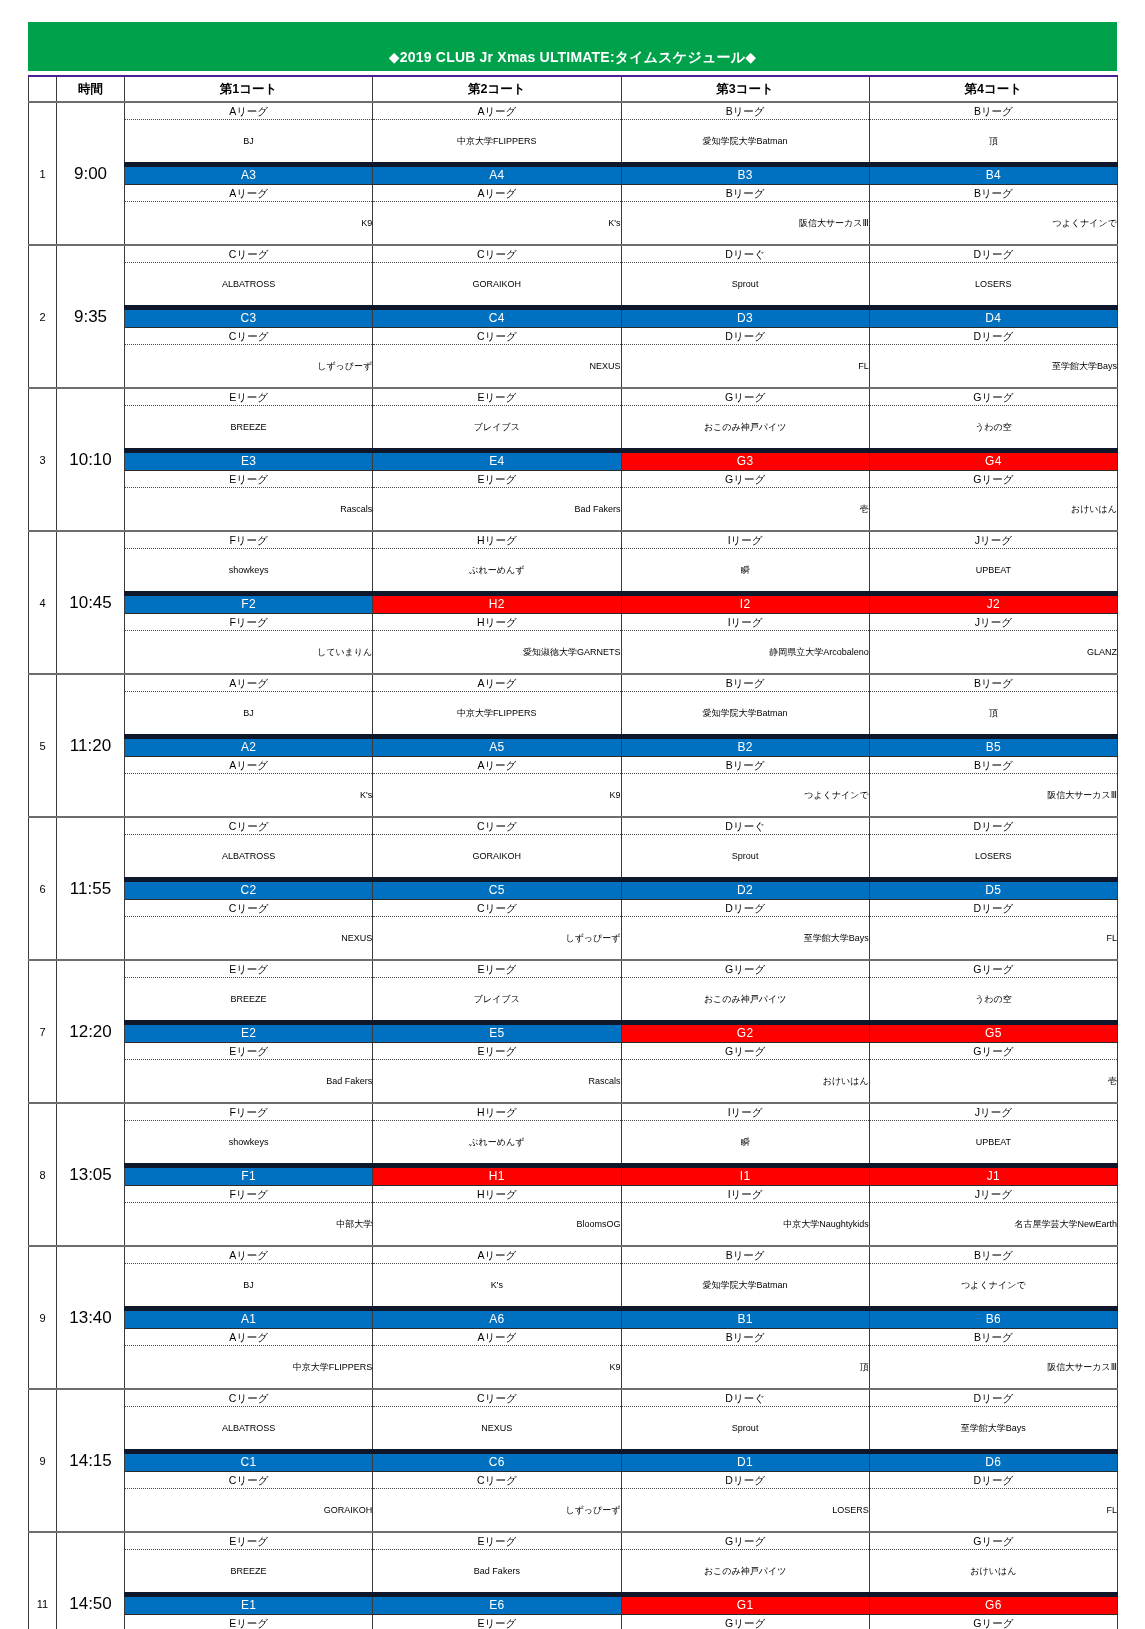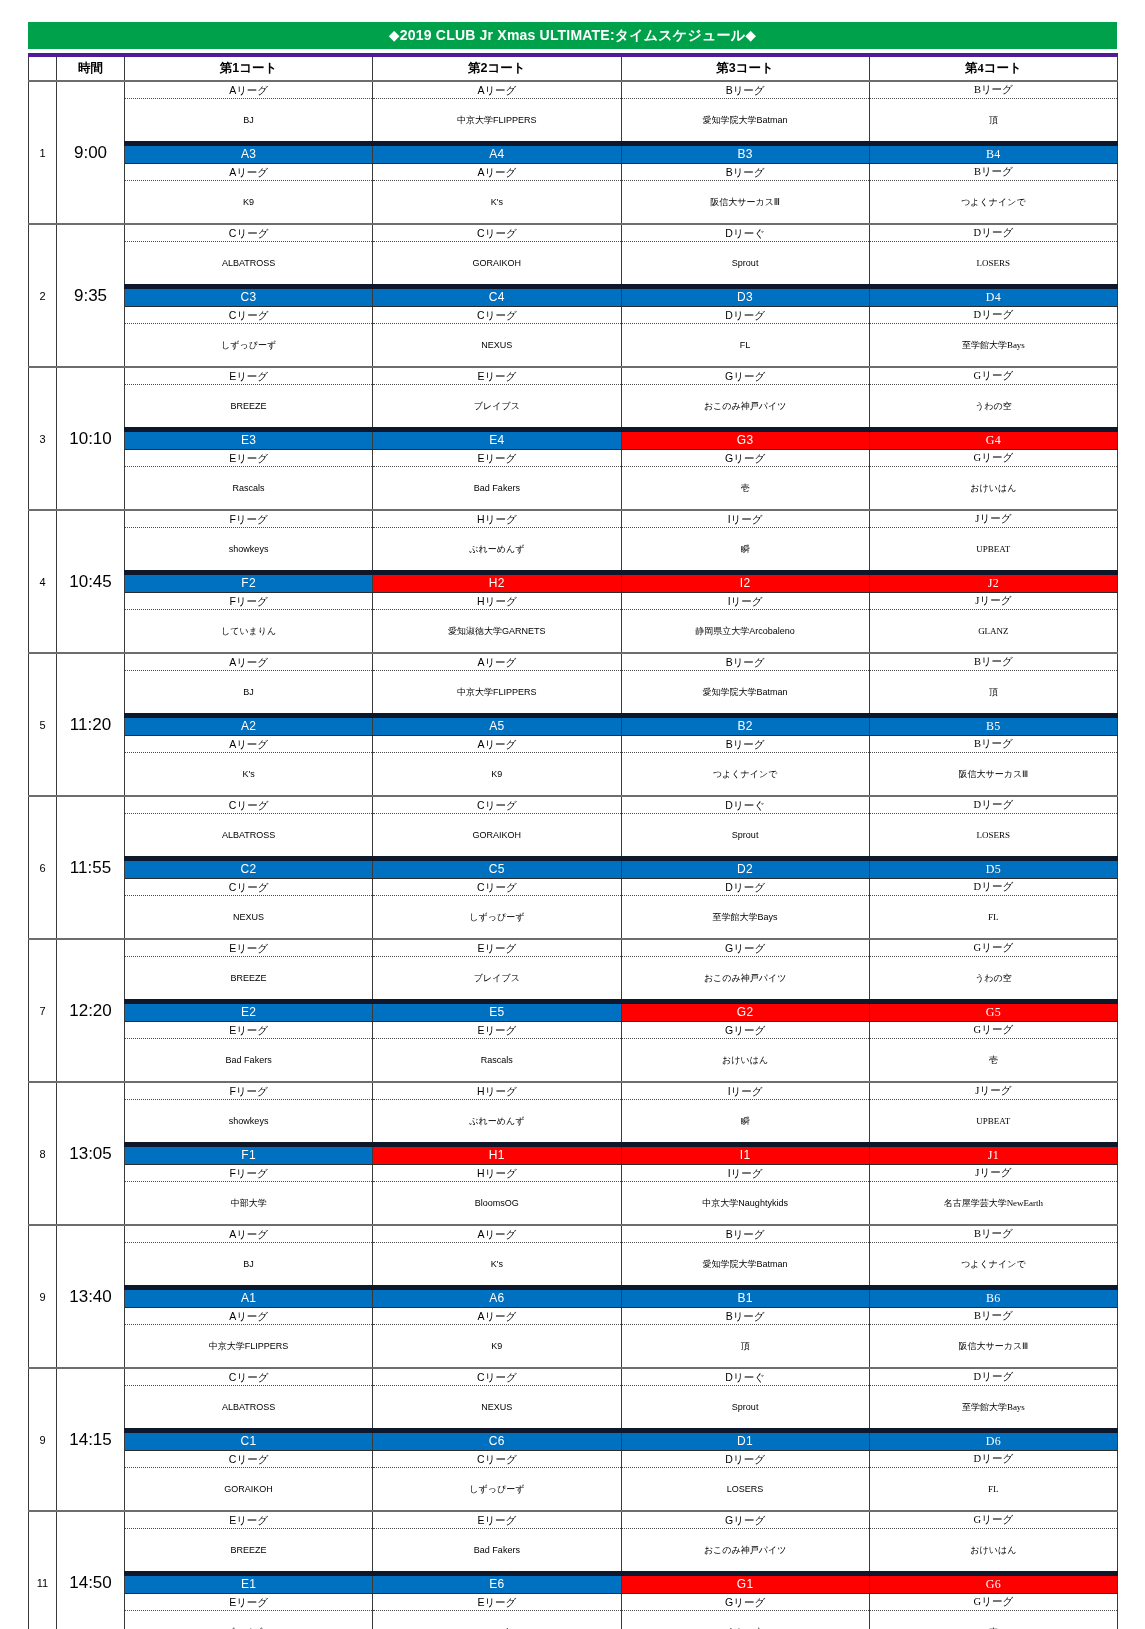--- a/index.html
+++ b/index.html
@@ -25,21 +25,21 @@
   
   .banner {
     background: #00A14B;
     color: #ffffff;
     text-align: center;
     font-weight: bold;
     padding: 4px 0 5px 0;
     line-height: 1.32;
     letter-spacing: 0.2px;
   }
-  .banner .line1 { font-size: 14px; }
+  .banner .line1 { font-size: 14px; margin-top: 22px; }
   .banner .line2 { font-size: 14px; }
 
   
   table.sched {
     border-collapse: collapse;
     width: 1089px;
     table-layout: fixed;
     margin-top: 4px;
   }
   table.sched td, table.sched th {
@@ -55,28 +55,28 @@
   
   col.c-no    { width: 28px; }
   col.c-time  { width: 68px; }
   col.c-court { width: 248.25px; }
 
   
   tr.hdr td {
     height: 26px;
     font-size: 12.5px;
     font-weight: bold;
-    border-top: 4px solid #4c1d95;
+    border-top: 2px solid #4c1d95;
     border-bottom: 2px solid #6d6d6d;
   }
   tr.hdr td.no-cell { border-right: 1px solid #3a3a3a; }
 
   
   tr.blk-top td { border-top: 2.5px solid #6d6d6d; }
-  tr.blk-bot td { border-bottom: 2.5px solid #6d6d6d; }
+  tr.blk-bot td { border-bottom: 2.5px solid #6d6d6d; text-align: right; }
 
   
   td.league {
     height: 16px;
     font-size: 10.5px;
     border-bottom: 1px dotted #4a4a4a;
     line-height: 16px;
   }
   td.team {
     height: 42px;
@@ -104,21 +104,21 @@
     font-weight: bold;
     border-left: 2px solid #2b2b2b;
     border-right: 1px solid #3a3a3a;
   }
   td.time-cell {
     font-size: 17px;
     font-weight: bold;
     border-right: 2px solid #2b2b2b;
   }
   td.court-cell { border-left: 1px solid #3a3a3a; }
-  td.last-col { border-right: 2px solid #2b2b2b; font-family: Liberation Serif, serif; }
+  td.last-col { border-right: 2px solid #2b2b2b; }
 
   
   .tbl-wrap { position: relative; }
 </style>
 </head>
 <body>
 
 <div class="page">
 
   <div class="banner">

